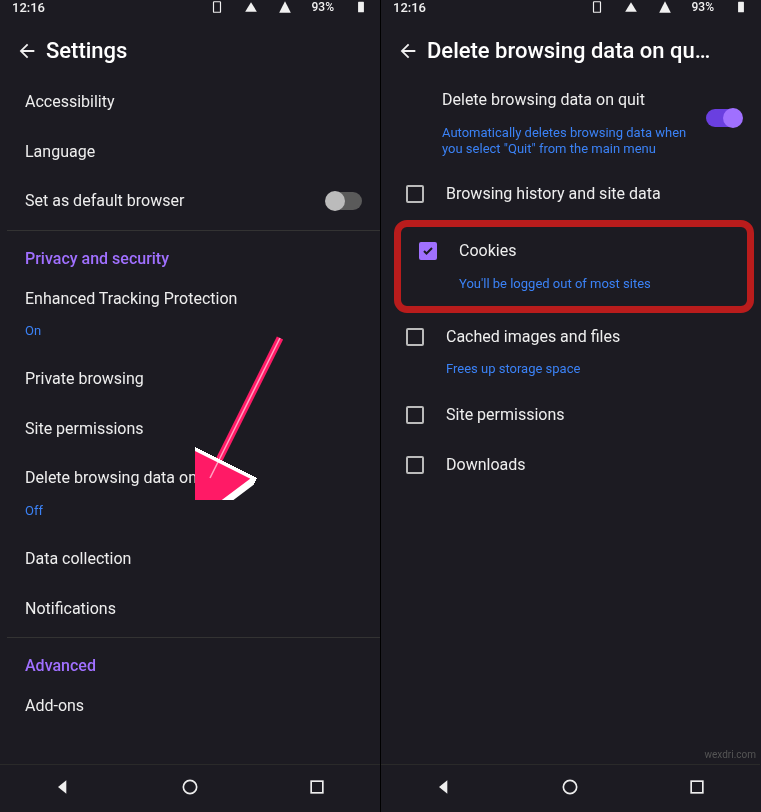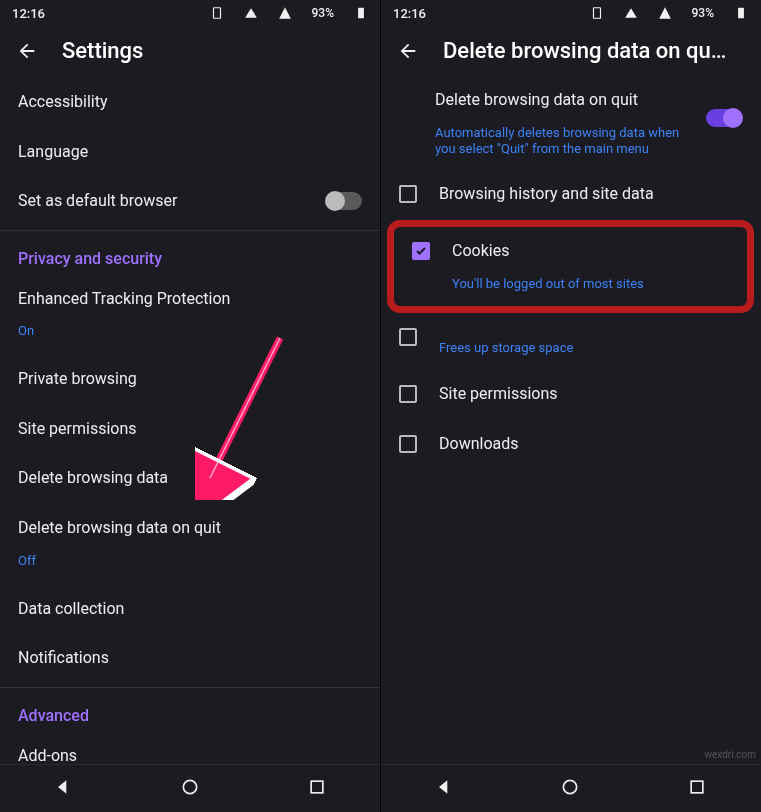--- a/index.html
+++ b/index.html
@@ -18,46 +18,46 @@
     background: #1c1b22;
     color: #f0f0f0;
     display: flex;
     flex-direction: column;
     position: relative;
   }
   .pane + .pane { border-left: 1px solid #000; }
   .status-bar {
     height: 26px;
     display: flex;
-    align-items: center;
+    align-items: flex-start;
     justify-content: space-between;
     padding: 0 12px;
     font-size: 13px;
     font-weight: 500;
     color: #f0f0f0;
   }
   .status-right { display: flex; align-items: center; gap: 20px; font-size: 12px; }
   .status-right svg { width: 14px; height: 14px; fill: #f0f0f0; }
   .title-bar {
     display: flex;
     align-items: center;
     padding: 12px 16px 14px;
-    gap: 24px;
+    gap: 8px;
   }
   .back { width: 22px; height: 22px; }
   .back svg { width: 22px; height: 22px; fill: #f0f0f0; }
   .title {
     font-size: 22px;
     font-weight: 500;
     color: #fff;
     white-space: nowrap;
     overflow: hidden;
     text-overflow: ellipsis;
   }
-  .content { flex: 1; overflow: hidden; }
+  .content { flex: 1; overflow: hidden; padding-left: 7px; }
   .row {
     padding: 14px 18px;
     display: flex;
     align-items: center;
     justify-content: space-between;
     min-height: 48px;
   }
   .row .txt { flex: 1; }
   .label { font-size: 16px; color: #eee; line-height: 1.35; }
   .sublabel { font-size: 13px; color: #3b82f6; margin-top: 14px; line-height: 1.3; }
@@ -180,25 +180,20 @@
     </div>
       </div>
     <div class="row">
         <div class="txt">
           <div class="label">Private browsing</div>
         </div>
       </div>
     <div class="row">
         <div class="txt">
           <div class="label">Site permissions</div>
-        </div>
-      </div>
-    <div class="row">
-        <div class="txt">
-          <div class="label">Delete browsing data</div>
         </div>
       </div>
     <div class="row">
         <div class="txt">
       <div class="label">Delete browsing data on quit</div>
       <div class="sublabel">Off</div>
     </div>
       </div>
     <div class="row">
         <div class="txt">
@@ -291,20 +286,21 @@
         </div>
         <div class="txt">
           <div class="label">Cookies</div>
           <div class="sublabel">You'll be logged out of most sites</div>
         </div>
       </div>
     </div>
     <div class="check-row">
       <div class="checkbox"></div>
       <div class="txt">
+        <div class="label">Cached images and files</div>
         <div class="sublabel">Frees up storage space</div>
       </div>
     </div>
     <div class="check-row">
       <div class="checkbox"></div>
       <div class="txt">
           <div class="label">Site permissions</div>
         </div>
     </div>
     <div class="check-row">

